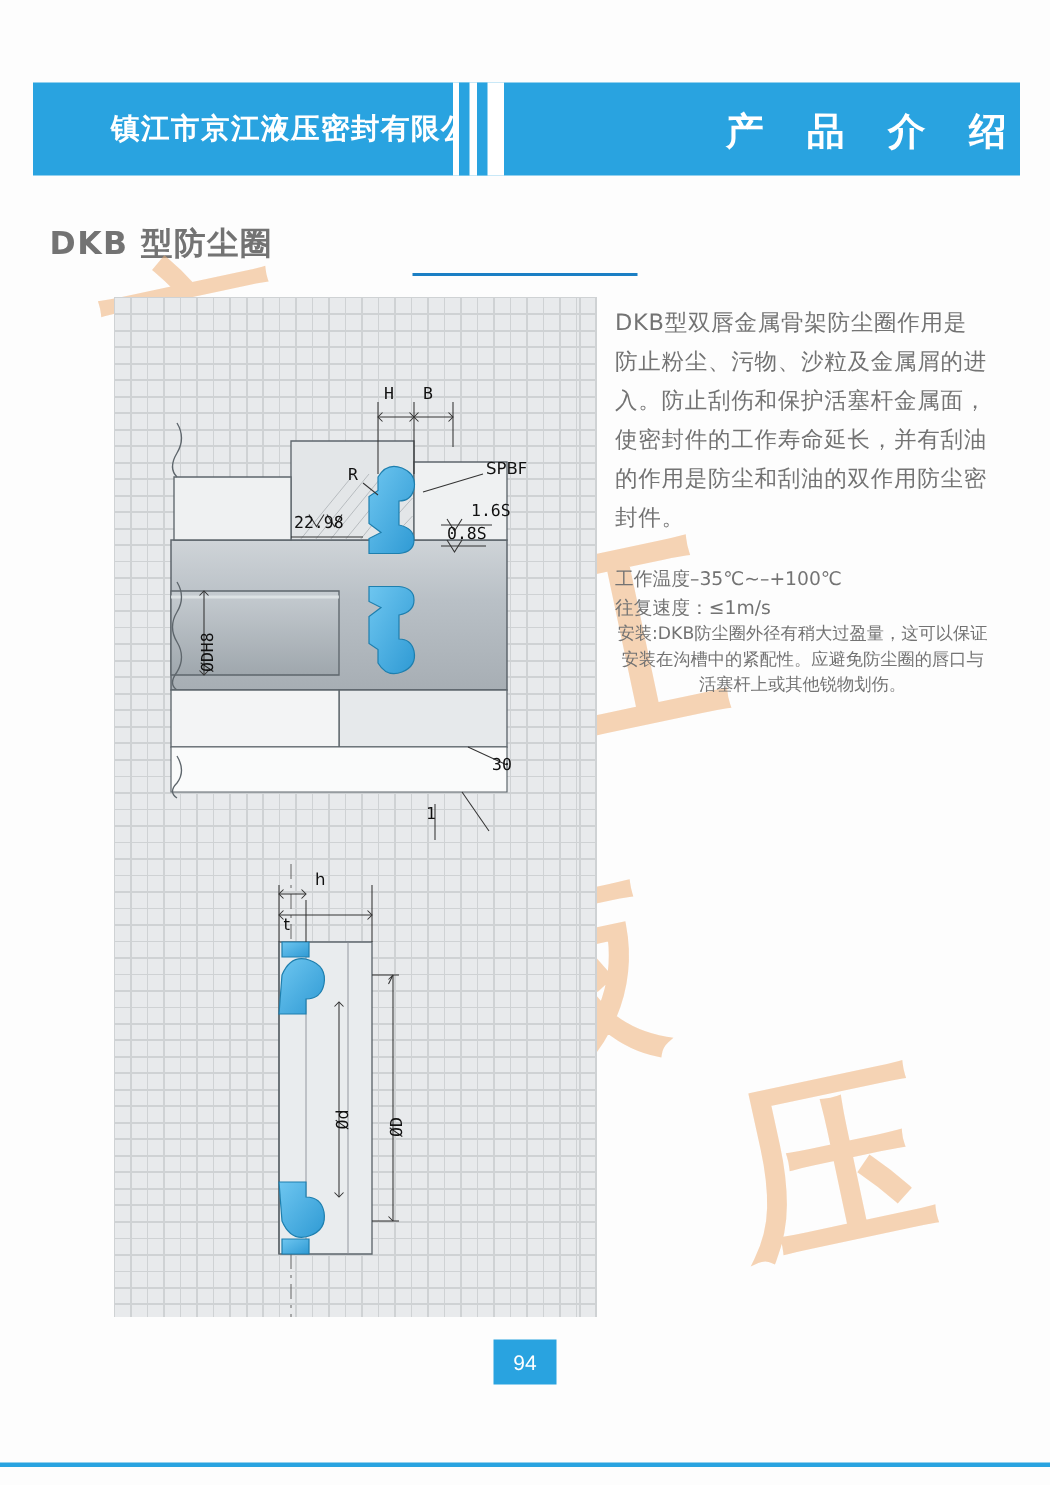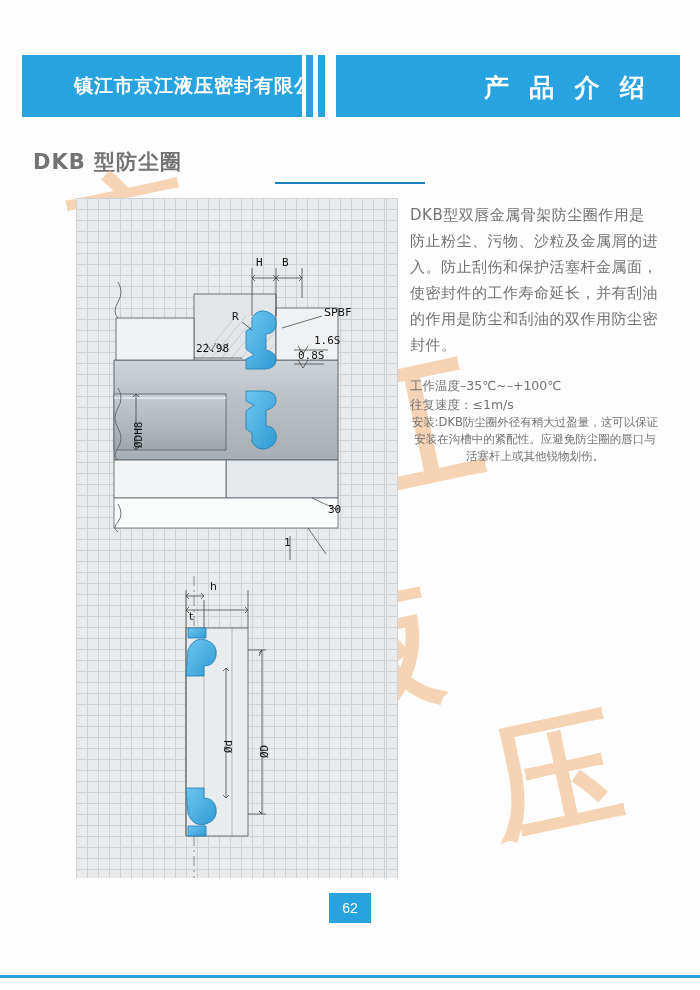--- a/index.html
+++ b/index.html
@@ -30,21 +30,21 @@
     background:#ffffff;
   }
   .header-stripes .s{
     position:absolute;top:0;width:7px;height:62px;background:#29a3e0;
   }
   .header-stripes .s1{left:4px;}
   .header-stripes .s2{left:16px;}
   .header-title{
     position:absolute;left:462px;top:16px;
     color:#ffffff;font-size:25px;font-weight:bold;letter-spacing:7px;
-    font-family:Liberation Serif, serif;
+    font-family:Liberation Mono, monospace;
   }
   
   .doc-title{
     position:absolute;left:0;top:148px;width:700px;text-align:left;
     color:#737373;font-size:21px;font-weight:bold;letter-spacing:1px;
     font-family:"DejaVu Sans","Liberation Sans",sans-serif;
     padding-left:33px;
   }
   .title-rule{
     position:absolute;left:275px;top:182px;width:150px;height:2px;background:#1b7fc4;
@@ -301,16 +301,16 @@
 
   <div class="text-col">
     <div class="tc-main">DKB型双唇金属骨架防尘圈作用是防止粉尘、污物、沙粒及金属屑的进入。防止刮伤和保护活塞杆金属面，使密封件的工作寿命延长，并有刮油的作用是防尘和刮油的双作用防尘密封件。</div>
     <div class="tc-spec">
       <div>工作温度–35℃~–+100℃</div>
       <div>往复速度：≤1m/s</div>
     </div>
     <div class="tc-note">安装:DKB防尘圈外径有稍大过盈量，这可以保证安装在沟槽中的紧配性。应避免防尘圈的唇口与活塞杆上或其他锐物划伤。</div>
   </div>
 
-  <div class="page-num">62</div>
+  <div class="page-num">94</div>
 
   <div class="bottom-rule"></div>
 </div>
 
 </body></html>

